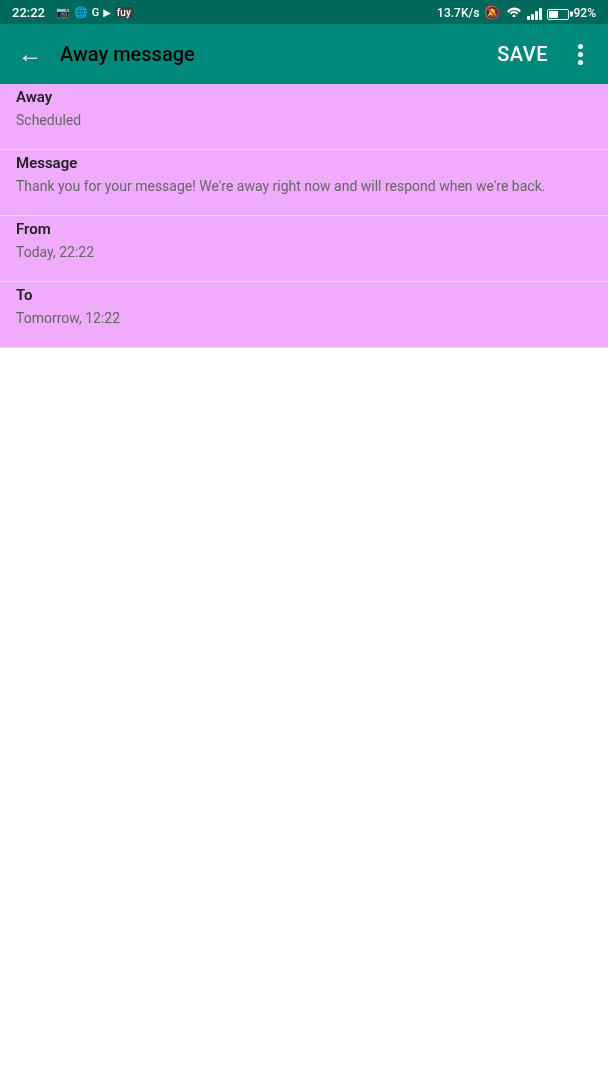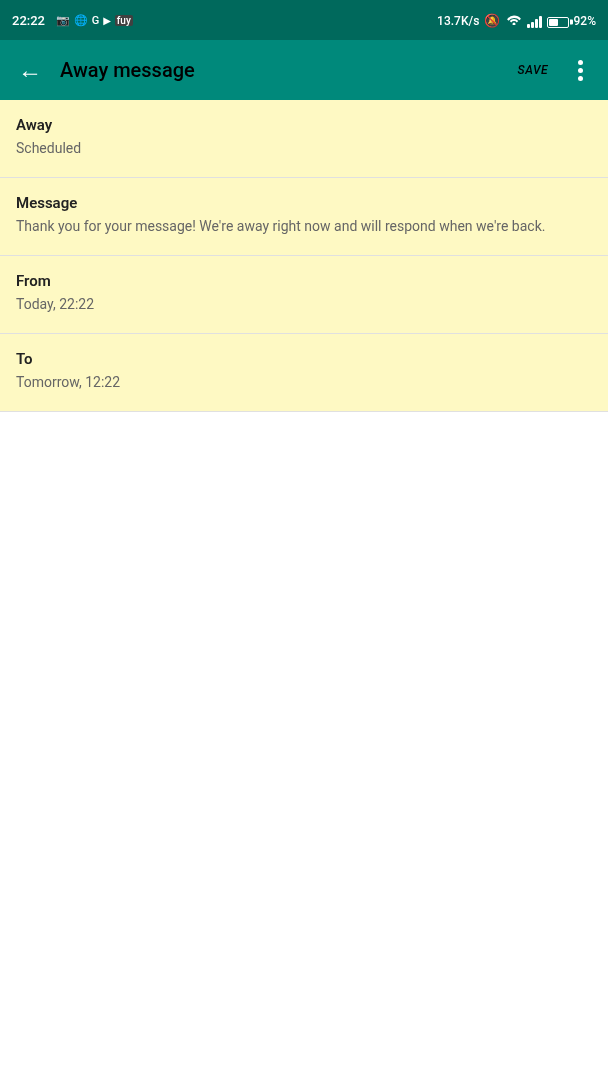--- a/index.html
+++ b/index.html
@@ -9,21 +9,21 @@
       width: 608px;
       min-height: 1080px;
       font-family: 'Roboto', Arial, sans-serif;
       background: #fff;
       color: #000;
     }
 
     
     .status-bar {
       background: #00695c;
-      height: 40px;
+      height: 24px;
       display: flex;
       align-items: center;
       justify-content: space-between;
       padding: 0 12px;
       color: #fff;
       font-size: 13px;
       font-weight: 500;
     }
     .status-bar-left {
       display: flex;
@@ -55,44 +55,43 @@
       cursor: pointer;
     }
     .app-bar-title {
       flex: 1;
       font-size: 20px;
       font-weight: 500;
       padding-left: 8px;
       color: #000000;
     }
     .app-bar-save {
-      font-size: 12px;
+      font-size: 20px;
       font-weight: 500;
-      color: #000000;
+      color: #ffffff;
       padding: 0 12px;
       cursor: pointer;
       letter-spacing: 0.5px;
-      font-style: italic;
     }
     .app-bar-more {
       width: 40px;
       height: 44px;
       display: flex;
       align-items: center;
       justify-content: center;
       cursor: pointer;
       font-size: 22px;
       color: #fff;
     }
 
     
     .section {
-      padding: 16px 16px 18px 16px;
+      padding: 4px 16px 18px 16px;
       border-bottom: 1px solid #e0e0e0;
-      background: #fef9c3;
+      background: #f0abfc;
     }
     .section-label {
       font-size: 15px;
       font-weight: 600;
       color: #222;
       margin-bottom: 4px;
     }
     .section-value {
       font-size: 14px;
       color: #666;

